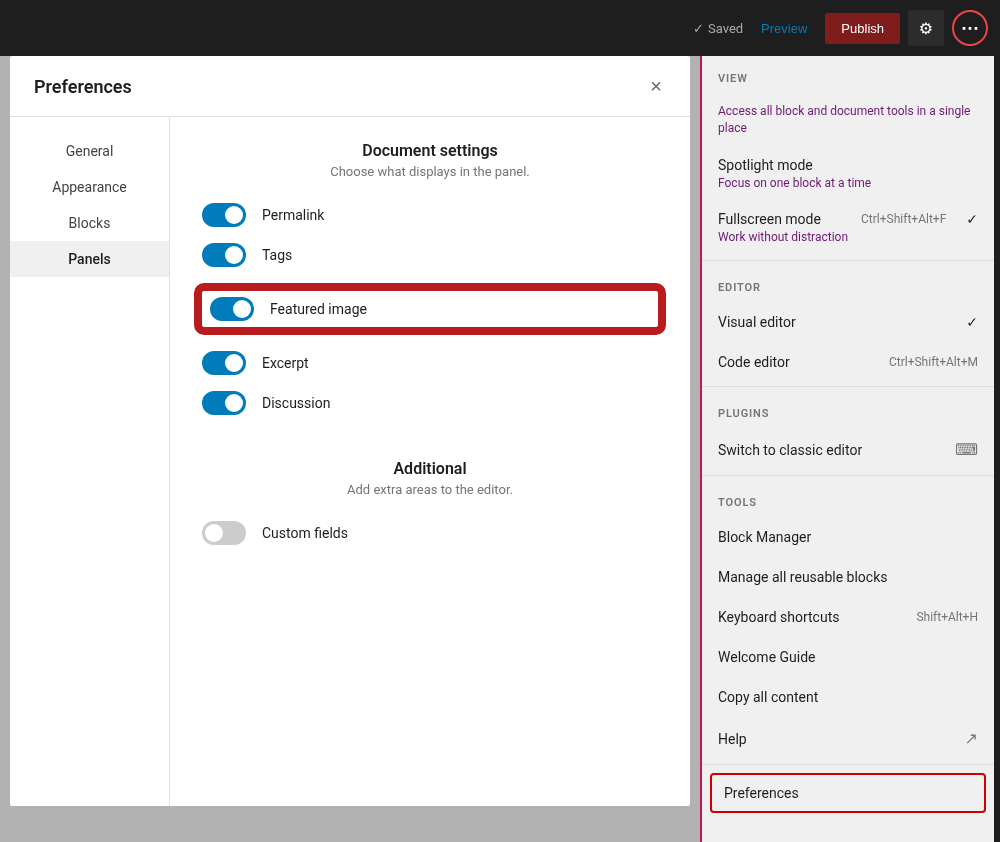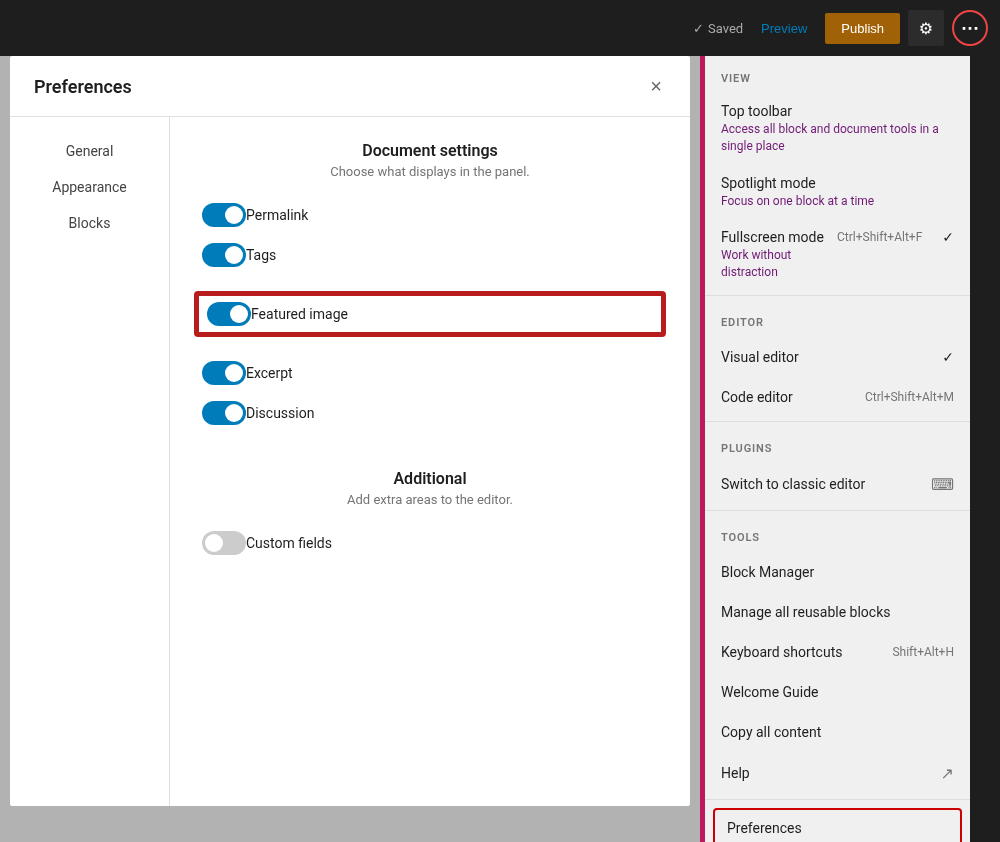--- a/index.html
+++ b/index.html
@@ -34,21 +34,21 @@
     }
     .preview-btn {
       background: transparent;
       border: none;
       color: #007cba;
       font-size: 13px;
       cursor: pointer;
       padding: 6px 10px;
     }
     .publish-btn {
-      background: #a16207;
+      background: #7f1d1d;
       color: #fff;
       border: none;
       border-radius: 2px;
       font-size: 13px;
       font-weight: 500;
       padding: 8px 16px;
       cursor: pointer;
     }
     .gear-btn {
       background: #2c2c2c;
@@ -168,27 +168,28 @@
       margin-bottom: 4px;
     }
     .settings-section-desc {
       font-size: 13px;
       color: #757575;
       margin-bottom: 16px;
     }
     .toggle-row {
       display: flex;
       align-items: center;
+      gap: 16px;
       padding: 8px 0;
     }
     .toggle-row.highlighted {
-      border: 5px solid #b91c1c;
-      border-radius: 4px;
+      border: 8px solid #b91c1c;
+      border-radius: 10px;
       padding: 6px 8px;
-      margin: 16px -8px;
+      margin: 8px -8px;
     }
     .toggle-label {
       font-size: 14px;
       color: #1e1e1e;
     }
 
     
     .toggle {
       position: relative;
       width: 44px;
@@ -217,23 +218,23 @@
     }
     .toggle-track:not(.off) .toggle-thumb {
       left: 23px;
     }
     .toggle-track.off .toggle-thumb {
       left: 3px;
     }
 
     
     .right-panel {
-      width: 270px;
+      width: 294px;
       background: #f0f0f0;
-      border-left: 5px solid #be185d;
+      border-left: 2px solid #be185d;
       overflow-y: auto;
       flex-shrink: 0;
     }
     .panel-section {
       padding: 0;
     }
     .panel-section-label {
       font-size: 11px;
       font-weight: 600;
       color: #757575;
@@ -344,20 +345,21 @@
           <button class="modal-close">
             <span>×</span>
           </button>
         </div>
         <div class="modal-body">
 
           <div class="modal-sidebar">
             <div class="modal-sidebar-item">General</div>
             <div class="modal-sidebar-item">Appearance</div>
             <div class="modal-sidebar-item">Blocks</div>
+            <div class="modal-sidebar-item active">Panels</div>
           </div>
 
           <div class="modal-content">
 
             <div class="settings-section">
               <div class="settings-section-title">Document settings</div>
               <div class="settings-section-desc">Choose what displays in the panel.</div>
 
               <div class="toggle-row">
                 <div class="toggle">
@@ -425,21 +427,20 @@
     </div>
   </div>
 
   <div class="right-panel">
 
     <div class="panel-section">
       <div class="panel-section-label">VIEW</div>
 
       <div class="panel-item">
         <div class="panel-item-left">
-          <div class="panel-item-title">Top toolbar</div>
           <div class="panel-item-desc">Access all block and document tools in a single place</div>
         </div>
       </div>
 
       <div class="panel-item">
         <div class="panel-item-left">
           <div class="panel-item-title">Spotlight mode</div>
           <div class="panel-item-desc">Focus on one block at a time</div>
         </div>
       </div>

